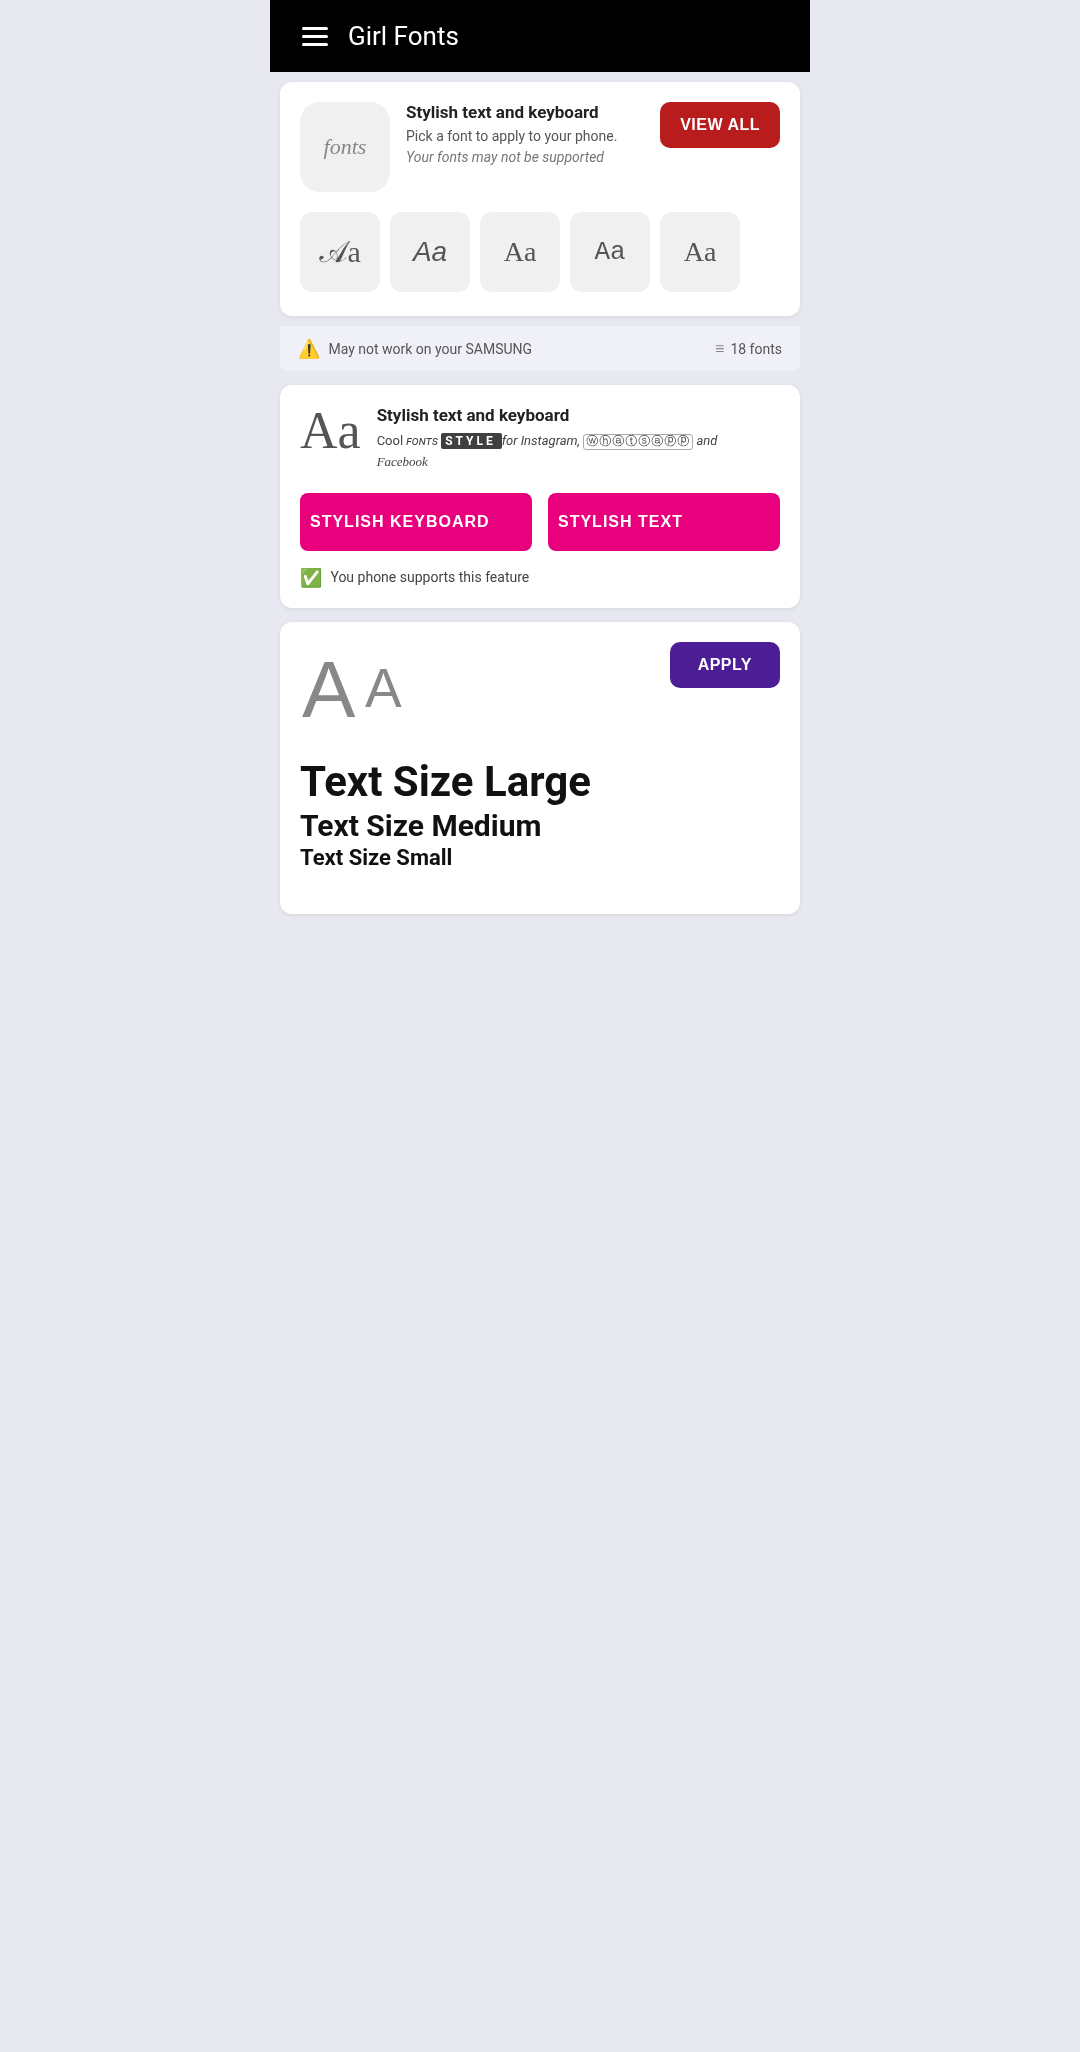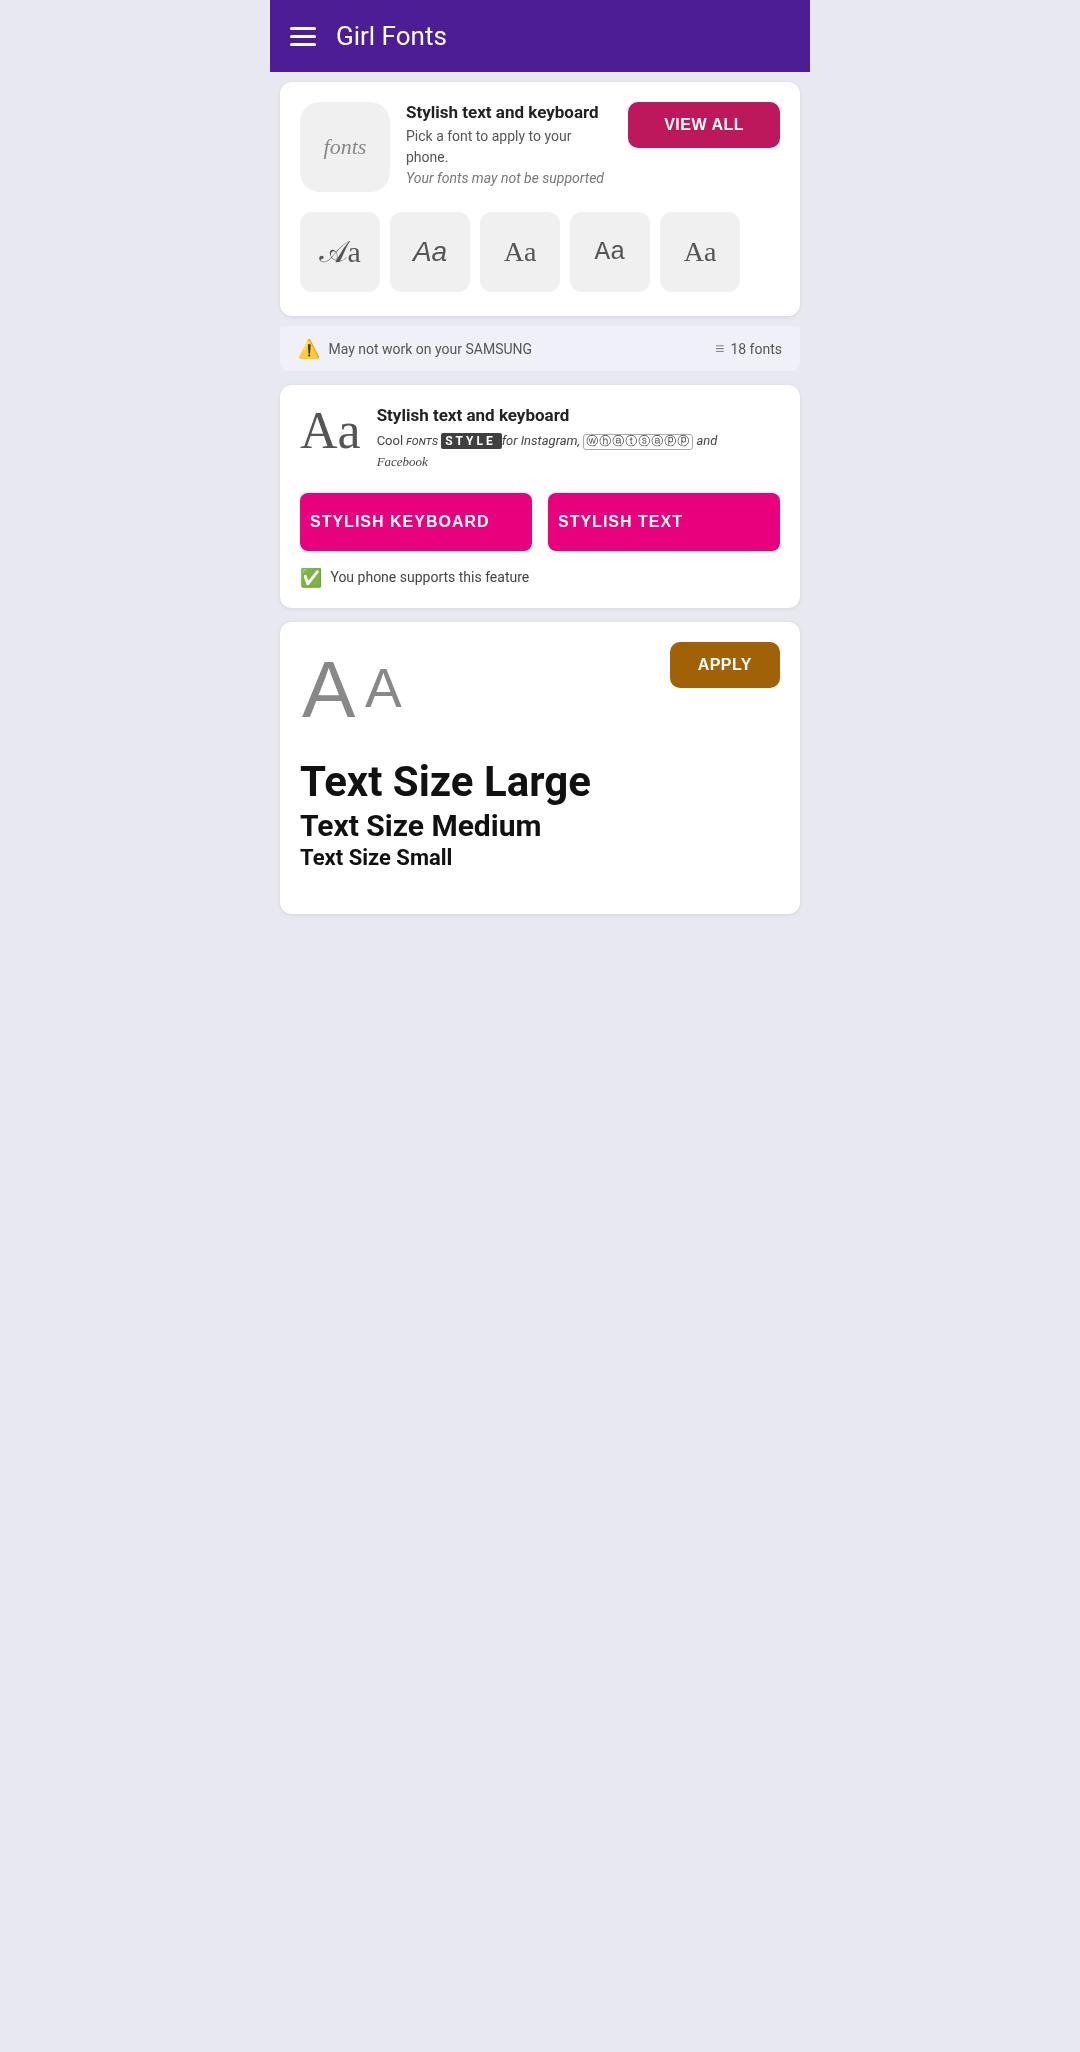--- a/index.html
+++ b/index.html
@@ -8,25 +8,25 @@
       font-family: 'Roboto', Arial, sans-serif;
       background: #e8e8f0;
       width: 100%;
       max-width: 540px;
       margin: 0 auto;
       min-height: 1026px;
     }
 
     
     .header {
-      background: #4c1d95;
-      color: white;
-      display: flex;
-      align-items: center;
-      padding: 16px 20px;
+      background: #000000;
+      color: white;
+      display: flex;
+      align-items: center;
+      padding: 16px 32px;
       gap: 20px;
       min-height: 72px;
     }
     .hamburger-icon {
       display: flex;
       flex-direction: column;
       gap: 5px;
       cursor: pointer;
     }
     .hamburger-icon span {
@@ -86,25 +86,25 @@
     .card1-info p {
       font-size: 14px;
       color: #555;
       line-height: 1.5;
     }
     .card1-info p em {
       font-style: italic;
       color: #777;
     }
     .view-all-btn {
-      background: #be185d;
+      background: #b91c1c;
       color: white;
       border: none;
       border-radius: 10px;
-      padding: 14px 36px;
+      padding: 14px 20px;
       font-size: 16px;
       font-weight: 600;
       cursor: pointer;
       letter-spacing: 0.5px;
       white-space: nowrap;
       align-self: flex-start;
     }
 
     .font-samples {
       display: flex;
@@ -234,21 +234,21 @@
     }
 
     
     .card3-top {
       display: flex;
       align-items: flex-start;
       justify-content: space-between;
       margin-bottom: 24px;
     }
     .apply-btn {
-      background: #a16207;
+      background: #4c1d95;
       color: white;
       border: none;
       border-radius: 10px;
       padding: 14px 28px;
       font-size: 16px;
       font-weight: 700;
       cursor: pointer;
       letter-spacing: 0.5px;
     }
 

